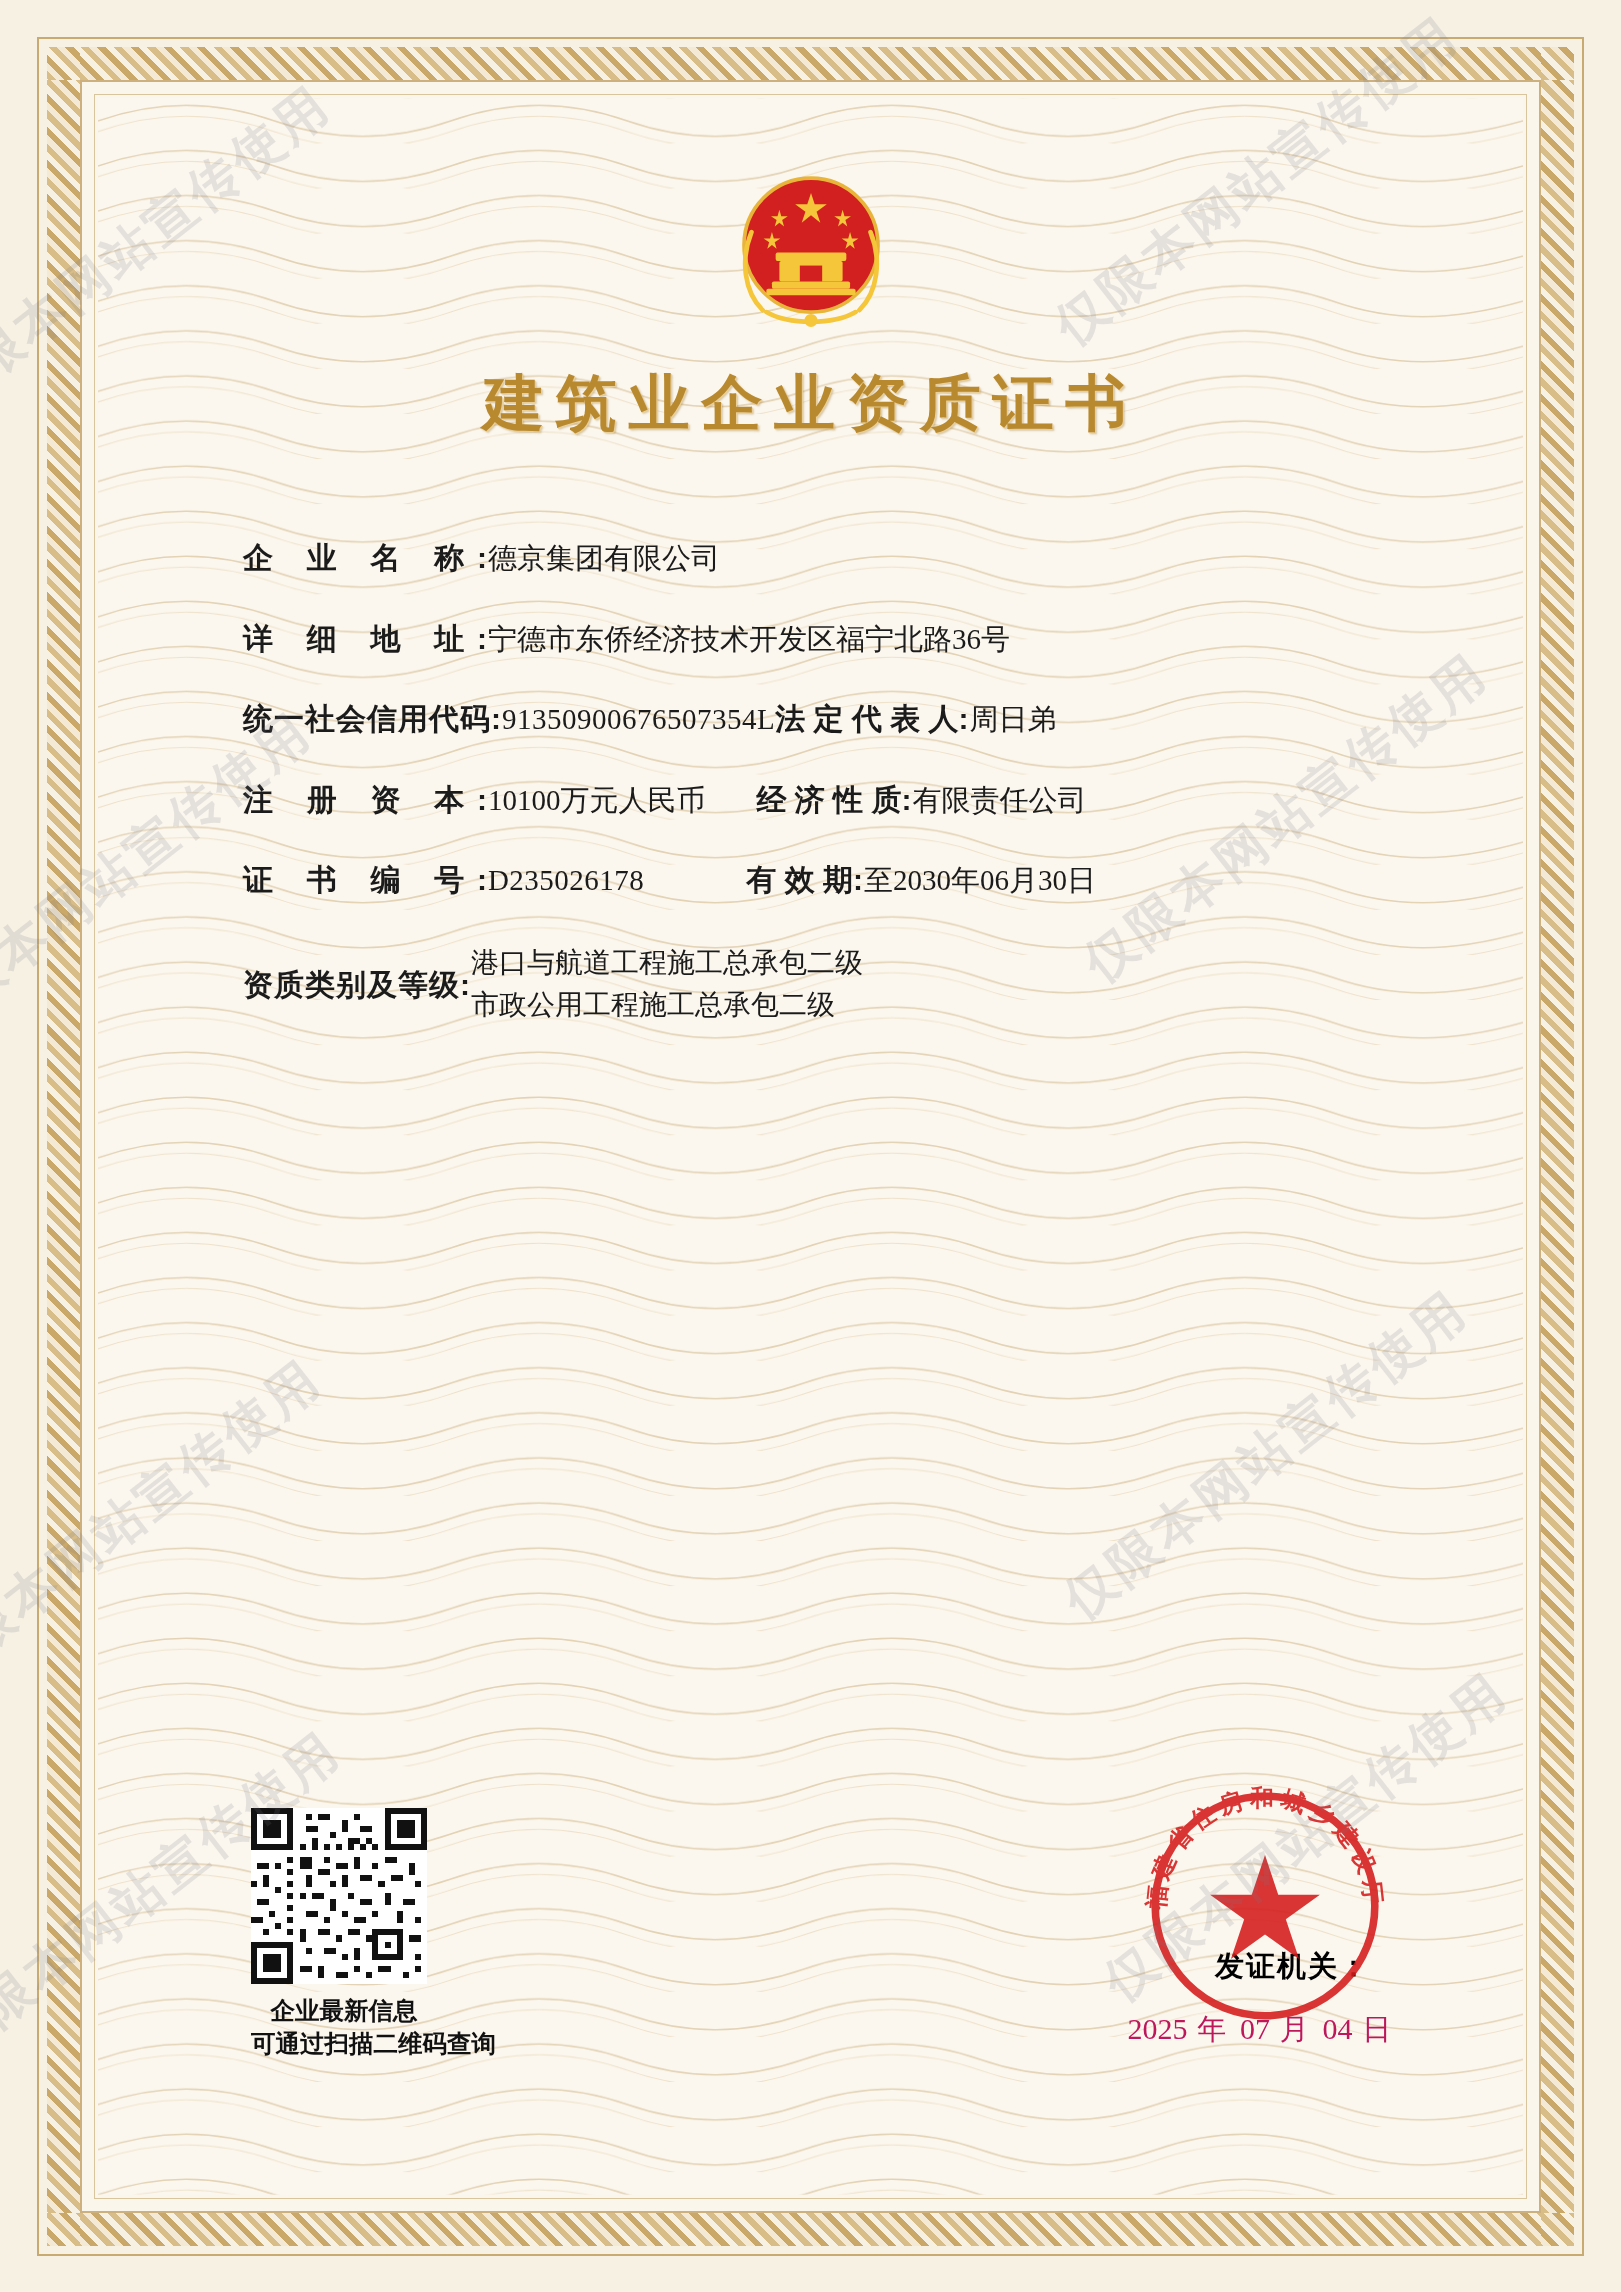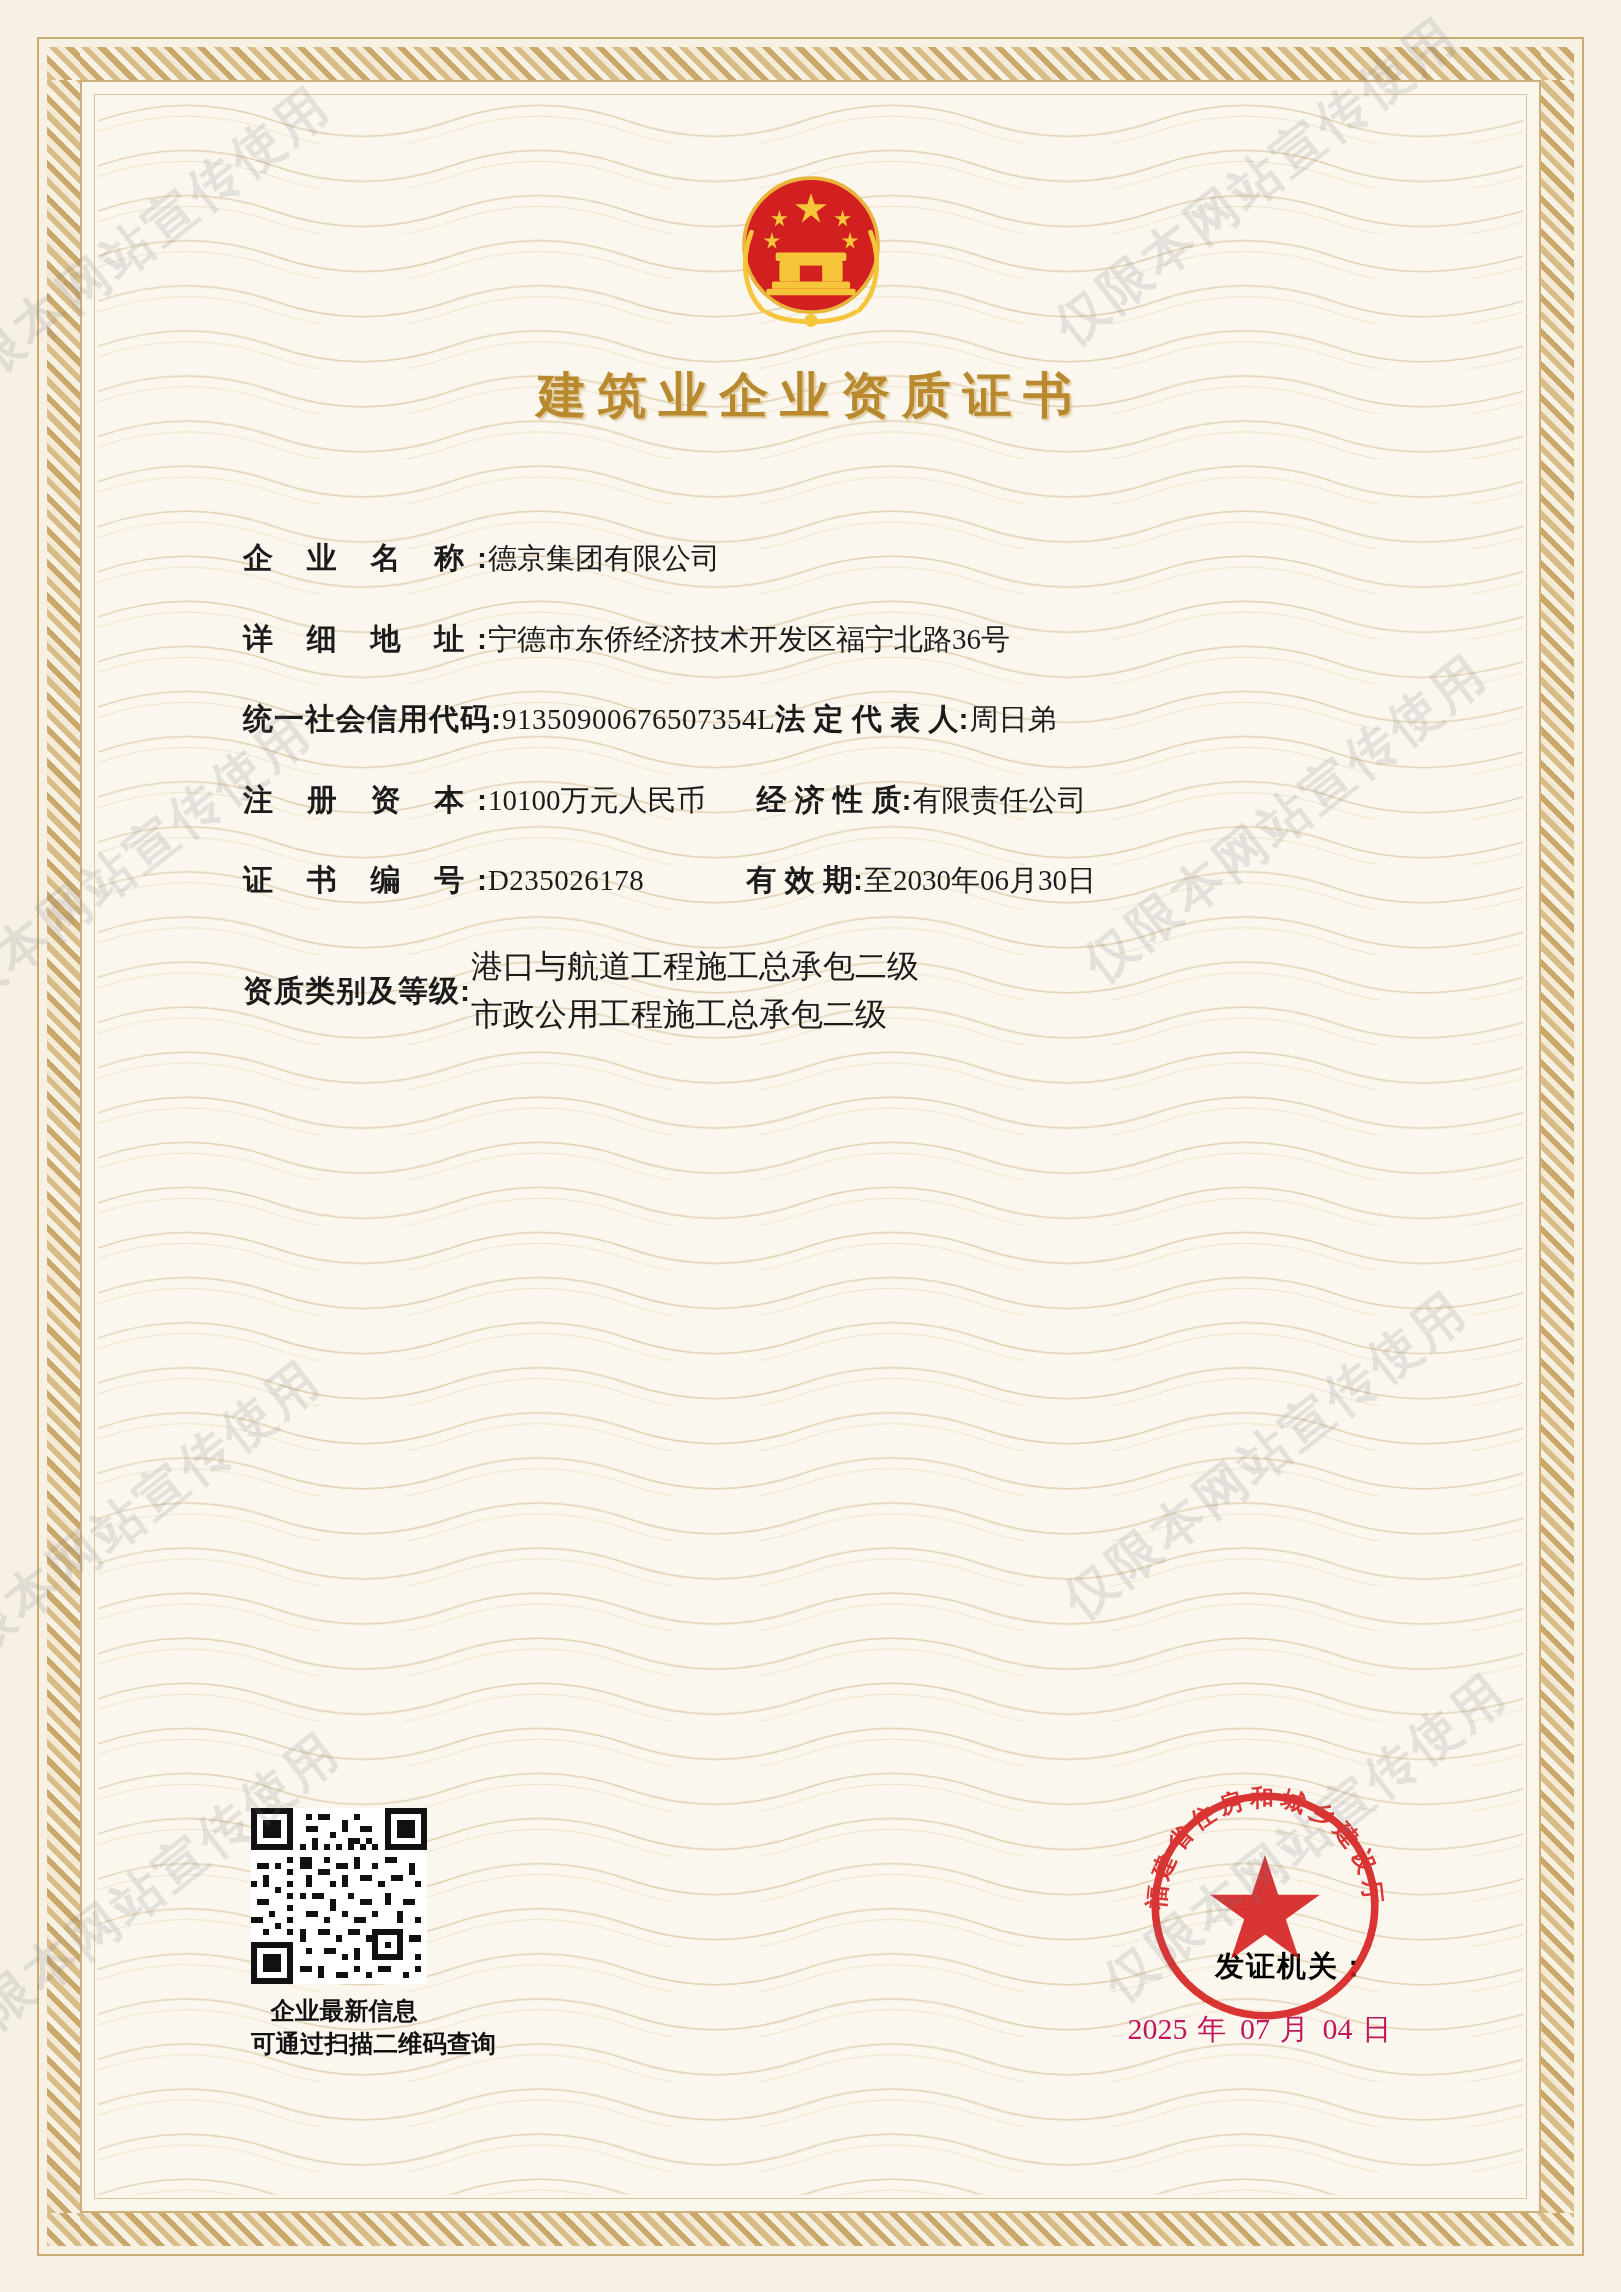--- a/index.html
+++ b/index.html
@@ -81,21 +81,21 @@
     height: 186px;
   }
 
   .cert-title {
     position: absolute;
     top: 265px;
     left: 0;
     right: 0;
     text-align: center;
     font-family: "Liberation Sans", "DejaVu Sans", sans-serif;
-    font-size: 49px;
+    font-size: 61px;
     font-weight: bold;
     letter-spacing: 11.8px;
     color: #b8892e;
     text-shadow: 1px 1px 0 #e8cf9a, 2px 2px 2px rgba(150,110,40,.35);
   }
 
   
   .fields {
     position: absolute;
     left: 145px;
@@ -142,21 +142,21 @@
   .qual-label {
     font-family: "Liberation Sans", "DejaVu Sans", sans-serif;
     font-weight: bold;
     font-size: 30px;
     white-space: nowrap;
     letter-spacing: 1px;
     padding-top: 2px;
   }
   .qual-list {
     font-family: "Liberation Serif", "DejaVu Serif", serif;
-    font-size: 32px;
+    font-size: 28px;
     line-height: 1.52;
   }
   .qual-list div { white-space: nowrap; }
 
   
   .qr-wrap {
     position: absolute;
     left: 145px;
     bottom: 135px;
     width: 186px;

